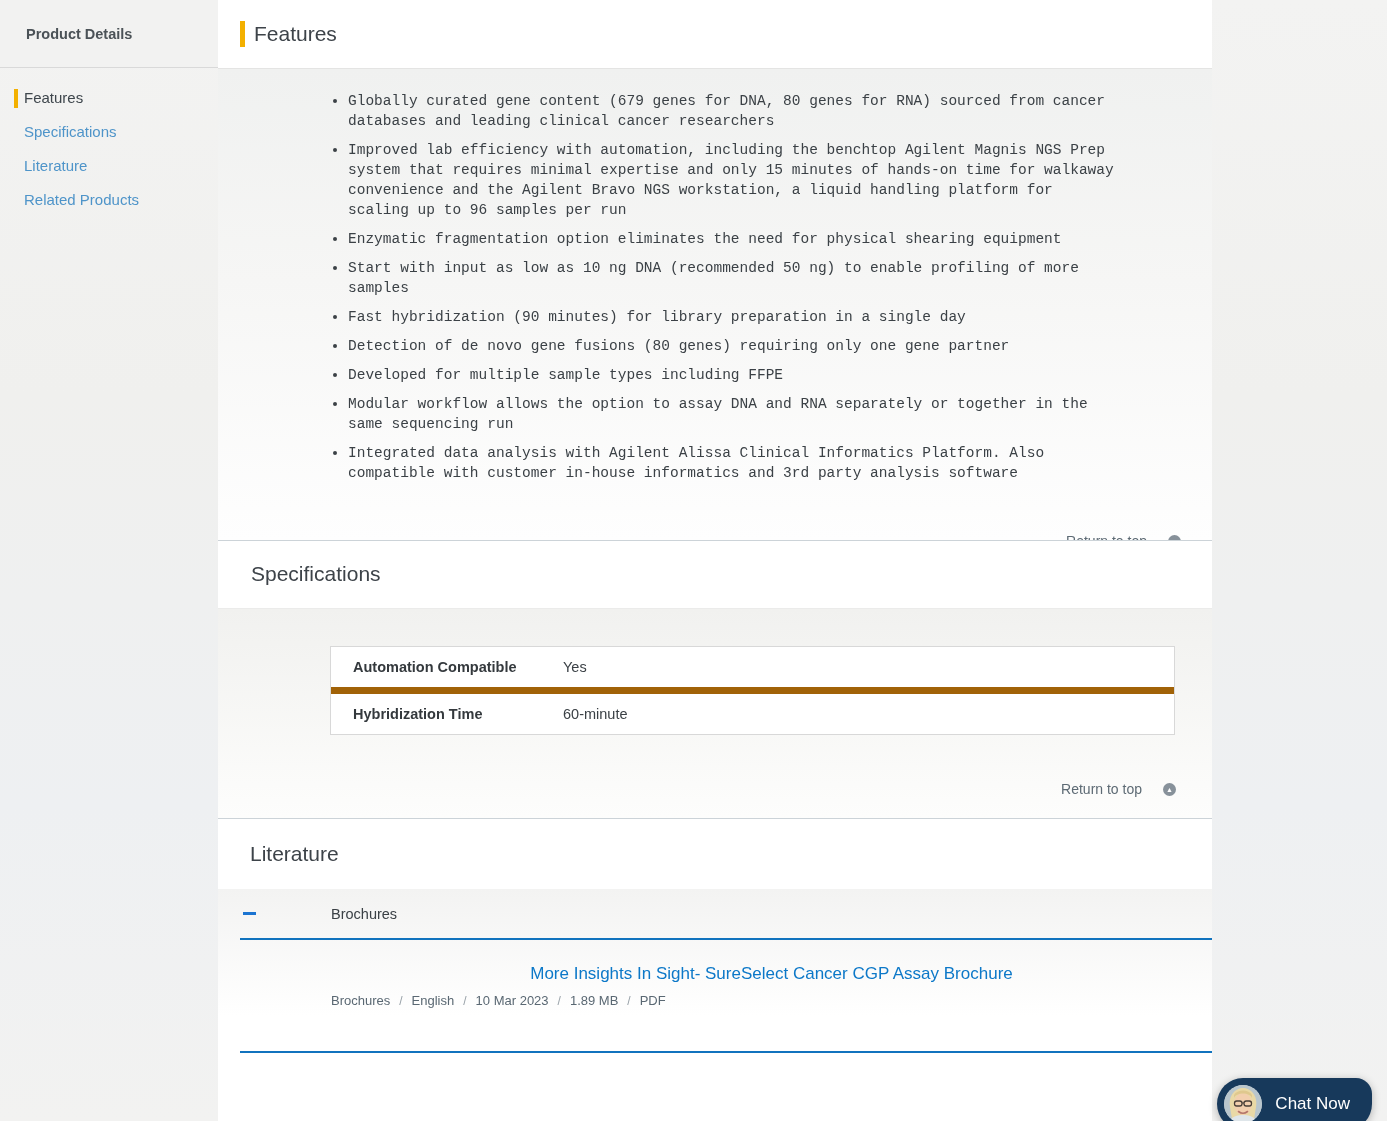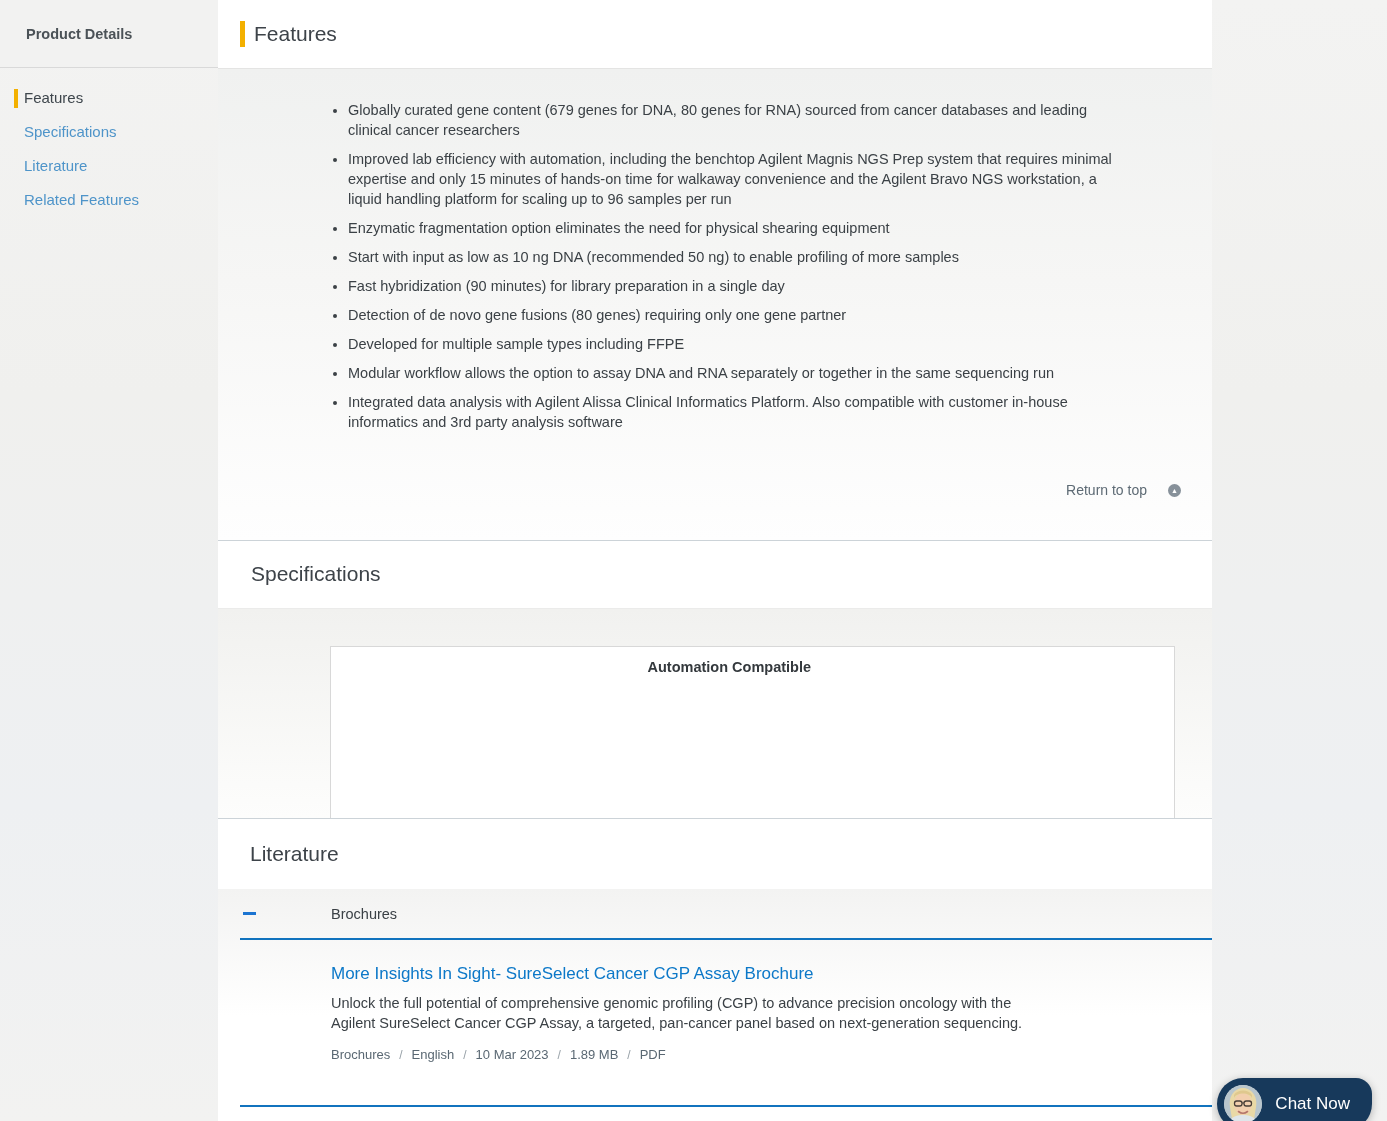--- a/index.html
+++ b/index.html
@@ -34,47 +34,47 @@
   .sec-header { background:#fff; display:flex; align-items:center; }
   .sec-header h1 { font-size:21px; font-weight:400; color:#3d4349; margin:0; line-height:1.25; }
 
   .features-header { height:69px; padding-left:22px; border-bottom:1px solid #e4e4e3; }
   .features-header h1 { border-left:5px solid #f3b000; padding-left:9px; }
 
   .features-body {
     height:471px;
     background:linear-gradient(180deg,#f0f1f0 0%,#f6f6f5 45%,#fefefe 100%);
   }
-  .bullets-wrap { padding:31px 90px 0 112px; }
+  .bullets-wrap { padding:22px 90px 0 112px;font-family:Liberation Mono, monospace; }
   ul.bullets { margin:0; padding-left:18px; }
   ul.bullets li { margin-bottom:9px; font-size:14.5px; color:#3b4146; line-height:1.38; }
 
   .rtt-row { text-align:right; padding-right:31px; }
   .features-body .rtt-row { margin-top:49px; }
   .rtt-link {
     display:inline-flex; align-items:center; gap:21px;
     font-size:14px; color:#5d6a74; cursor:pointer; text-decoration:none;
   }
   .rtt-icon {
     width:13px; height:13px; border-radius:50%; background:#87919a; color:#fff;
     display:inline-flex; align-items:center; justify-content:center;
     font-size:7px; line-height:1;
   }
 
   .spec-header { height:69px; padding-left:33px; border-top:1px solid #ccd3d8; border-bottom:1px solid #ebebea; }
   .spec-body { height:209px; background:linear-gradient(180deg,#f1f1ef 0%,#fdfdfc 100%); padding-top:37px; }
   .spec-table { margin-left:112px; width:845px; background:#fff; border:1px solid #d8d8d8; }
-  .spec-row { display:flex; align-items:center; padding:12px 22px;flex-direction:column; }
+  .spec-row { display:flex; align-items:flex-end; padding:12px 22px; }
   .spec-row + .spec-row { border-top:7px solid #a16207; }
   .spec-label { width:210px; flex:0 0 210px; font-weight:bold; font-size:14.5px; color:#34393d; }
   .spec-value { font-size:14.5px; color:#3b4146; }
   .spec-body .rtt-row { margin-top:45px; padding-right:36px; }
 
   .lit-header { height:71px; padding-left:32px; border-top:1px solid #ccd3d8; }
-  .lit-body { height:232px; background:linear-gradient(180deg,#f3f3f2 0%,#ffffff 55%,#ffffff 100%); }
+  .lit-body { height:232px; background:linear-gradient(180deg,#f3f3f2 0%,#ffffff 55%,#ffffff 100%);text-align:center; }
   .group-row { height:49px; display:flex; align-items:center; padding-left:25px; }
   .collapse-icon { width:13px; height:3px; background:#1b74d1; cursor:pointer; flex:0 0 13px; }
   .group-label { margin-left:75px; font-size:14.5px; color:#3a4045; }
   .blue-line { height:2px; background:#1173be; margin-left:22px; }
 
   .doc-item { padding:24px 0 0 113px; }
   .doc-title { font-size:17px; font-weight:400; color:#0c78c8; margin:0 0 9px; cursor:pointer; }
   .doc-desc { font-size:14.5px; color:#3b4146; line-height:1.4; max-width:725px; margin:0 0 13px; }
   .doc-meta { display:flex; align-items:center; font-size:13px; color:#5a6873; }
   .meta-item + .meta-item::before { content:"/"; margin:0 9px; color:#98a1a8; font-size:12px; }
@@ -110,21 +110,21 @@
           <span>Specifications</span>
         </div>
 
         <div class="nav-item">
           <span>Literature</span>
         </div>
 
 
 
         <div class="nav-item">
-          <span>Related Features</span>
+          <span>Related Products</span>
         </div>
       </nav>
   </aside>
 
   <main class="main">
 
     <div class="sec-header features-header">
       <h1>Features</h1>
     </div>
     <section class="features-body">
@@ -187,21 +187,20 @@
     </div>
     <section class="lit-body">
       <div class="group-row">
         <span class="collapse-icon"></span>
         <span class="group-label">Brochures</span>
       </div>
       <div class="blue-line"></div>
 
       <div class="doc-item">
         <h2 class="doc-title">More Insights In Sight- SureSelect Cancer CGP Assay Brochure</h2>
-        <p class="doc-desc">Unlock the full potential of comprehensive genomic profiling (CGP) to advance precision oncology with the Agilent SureSelect Cancer CGP Assay, a targeted, pan-cancer panel based on next-generation sequencing.</p>
         <div class="doc-meta">
 
             <span class="meta-item">Brochures</span>
 
             <span class="meta-item">English</span>
 
             <span class="meta-item">10 Mar 2023</span>
 
             <span class="meta-item">1.89 MB</span>
 

